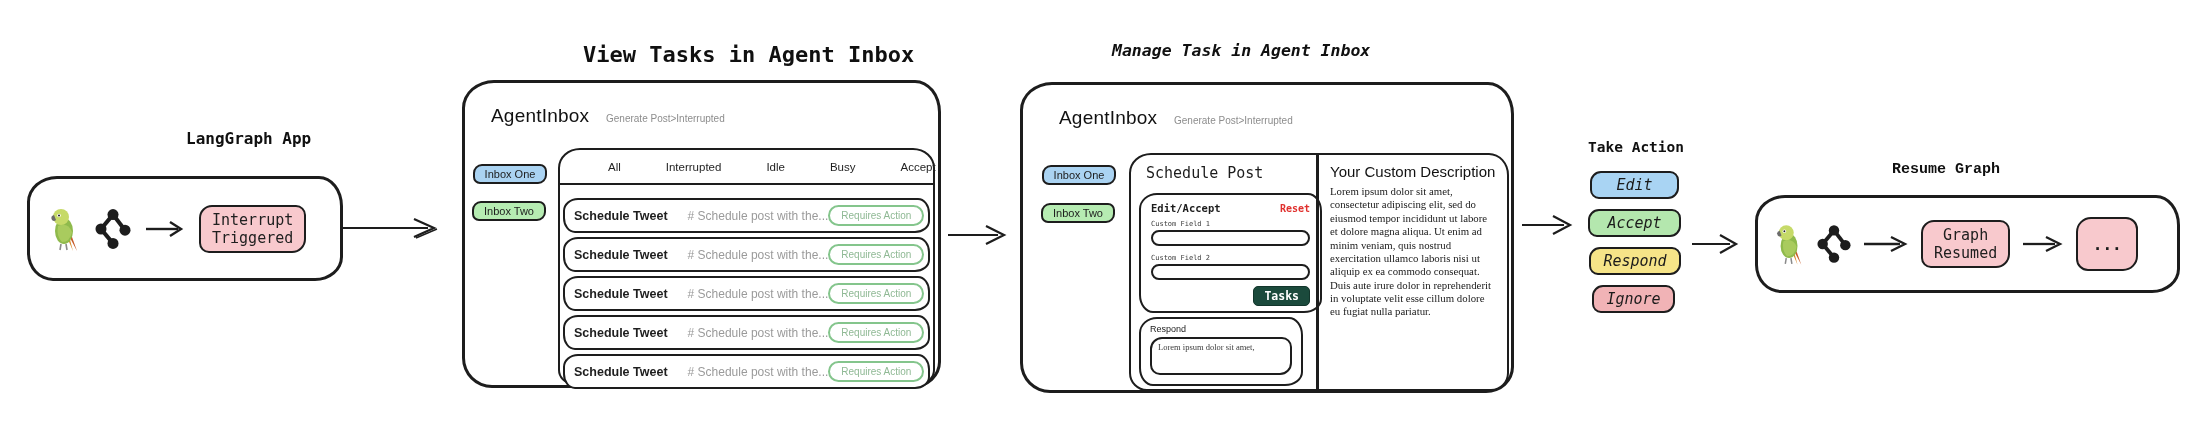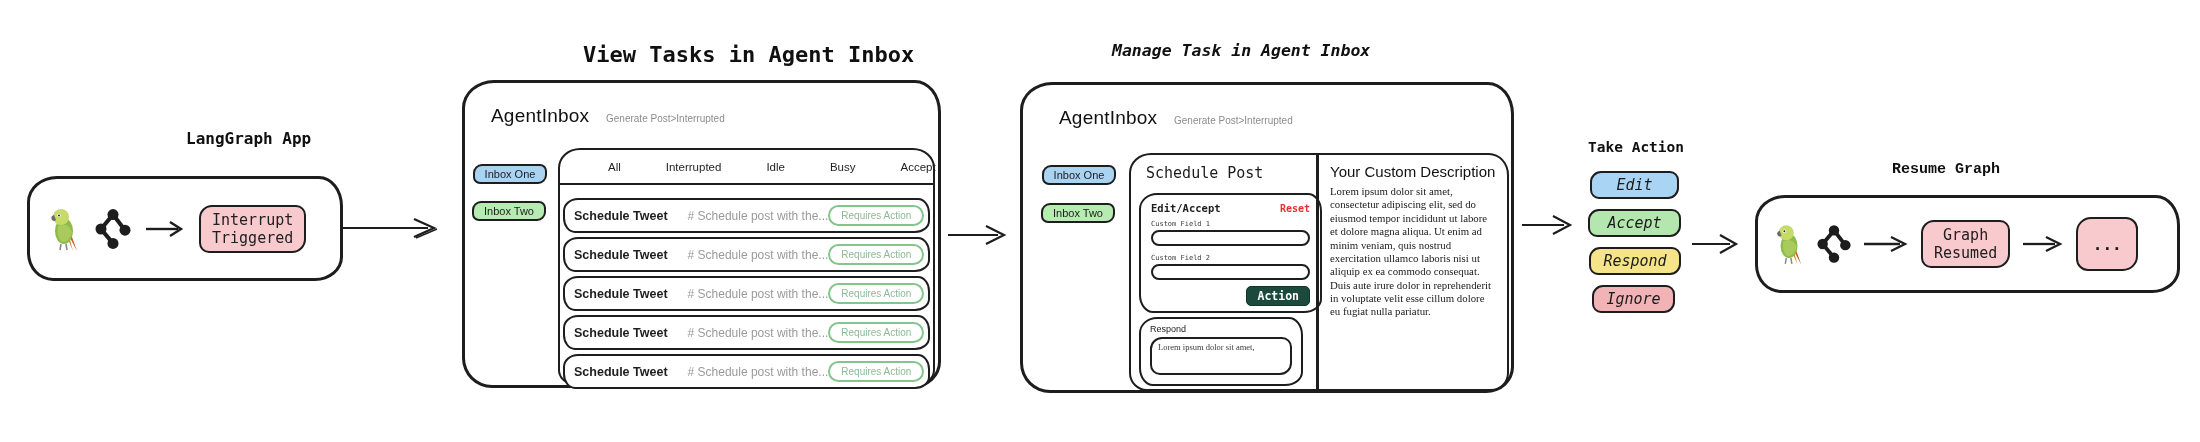--- a/index.html
+++ b/index.html
@@ -194,21 +194,21 @@
       <div class="form-panel" style="left:8px;top:38px;width:183px;height:120px;">
         <div style="display:flex;justify-content:space-between;align-items:center;">
           <span class="mono" style="font-size:10.5px;font-weight:700;">Edit/Accept</span>
           <span class="mono" style="font-size:10px;font-weight:700;color:#e0312e;">Reset</span>
         </div>
         <div class="tiny-label">Custom Field 1</div>
         <input class="field-input" type="text" style="">
         <div class="tiny-label" style="margin-top:8px;">Custom Field 2</div>
         <input class="field-input" type="text" style="">
         <div style="text-align:right;margin-top:6px;">
-          <span class="submit-btn">Action</span>
+          <span class="submit-btn">Tasks</span>
         </div>
       </div>
 
       <div class="form-panel" style="left:8px;top:162px;width:164px;height:69px;padding:5px 9px;">
         <div style="font-size:9px;color:#222;">Respond</div>
         <div class="respond-box">Lorem ipsum dolor sit amet,</div>
       </div>
 
       <div class="v-divider" style="left:185px;"></div>
 

